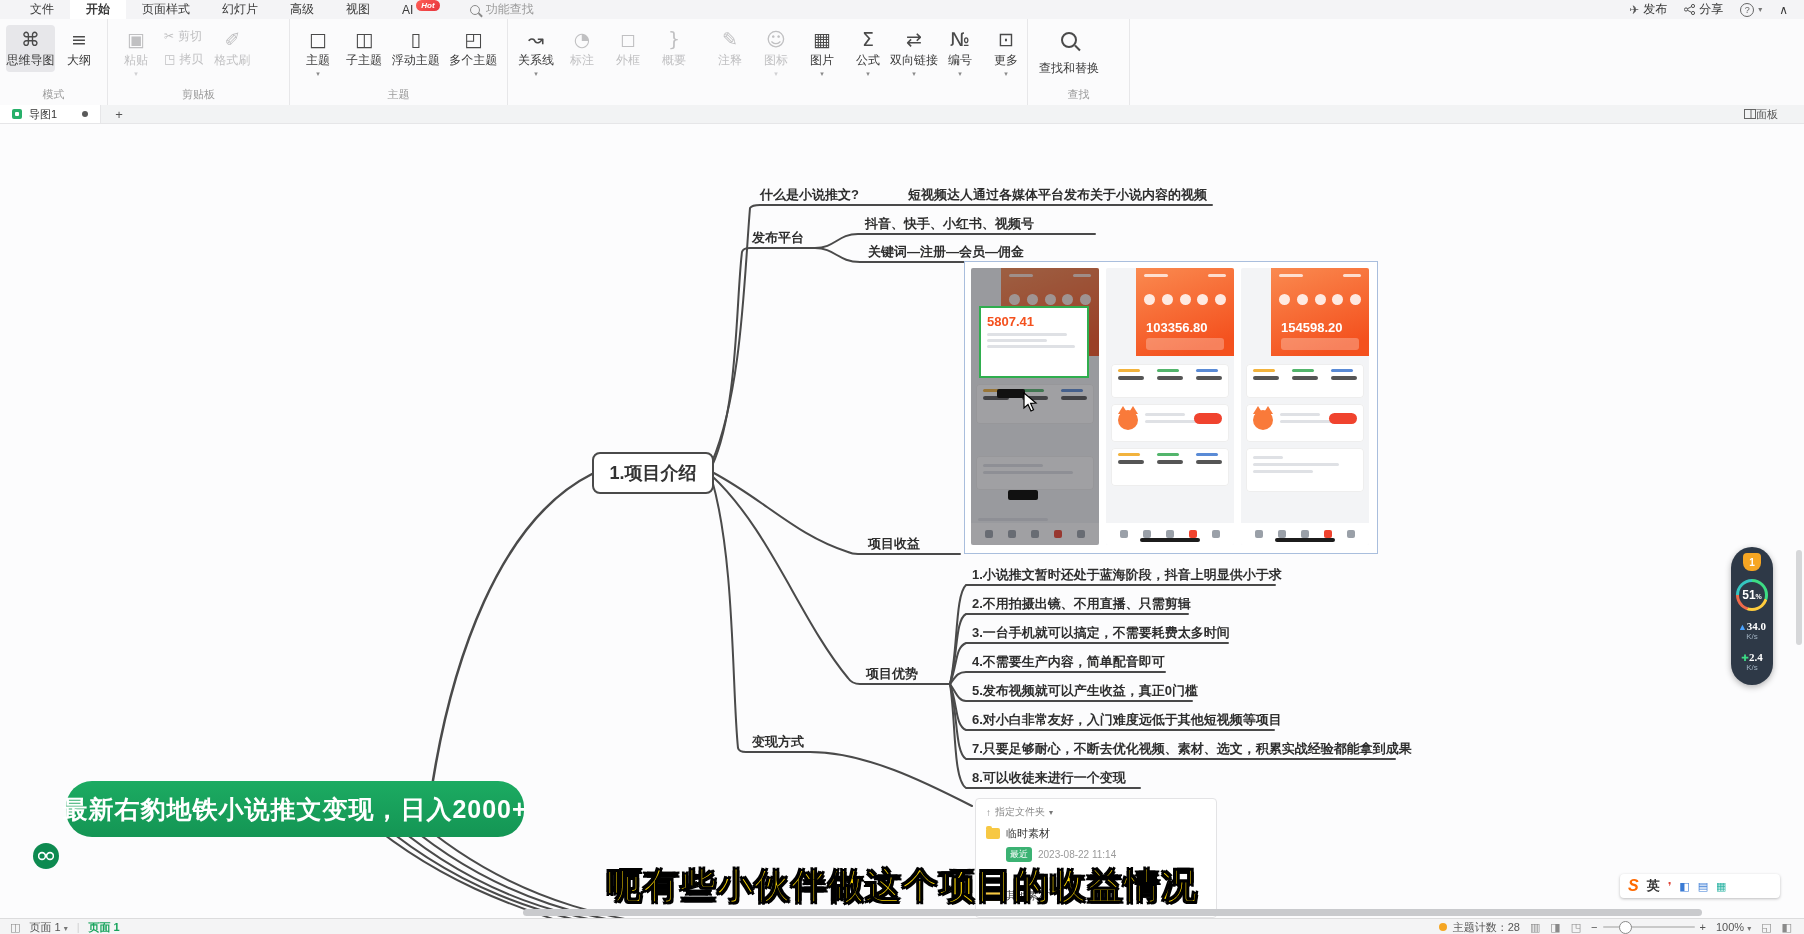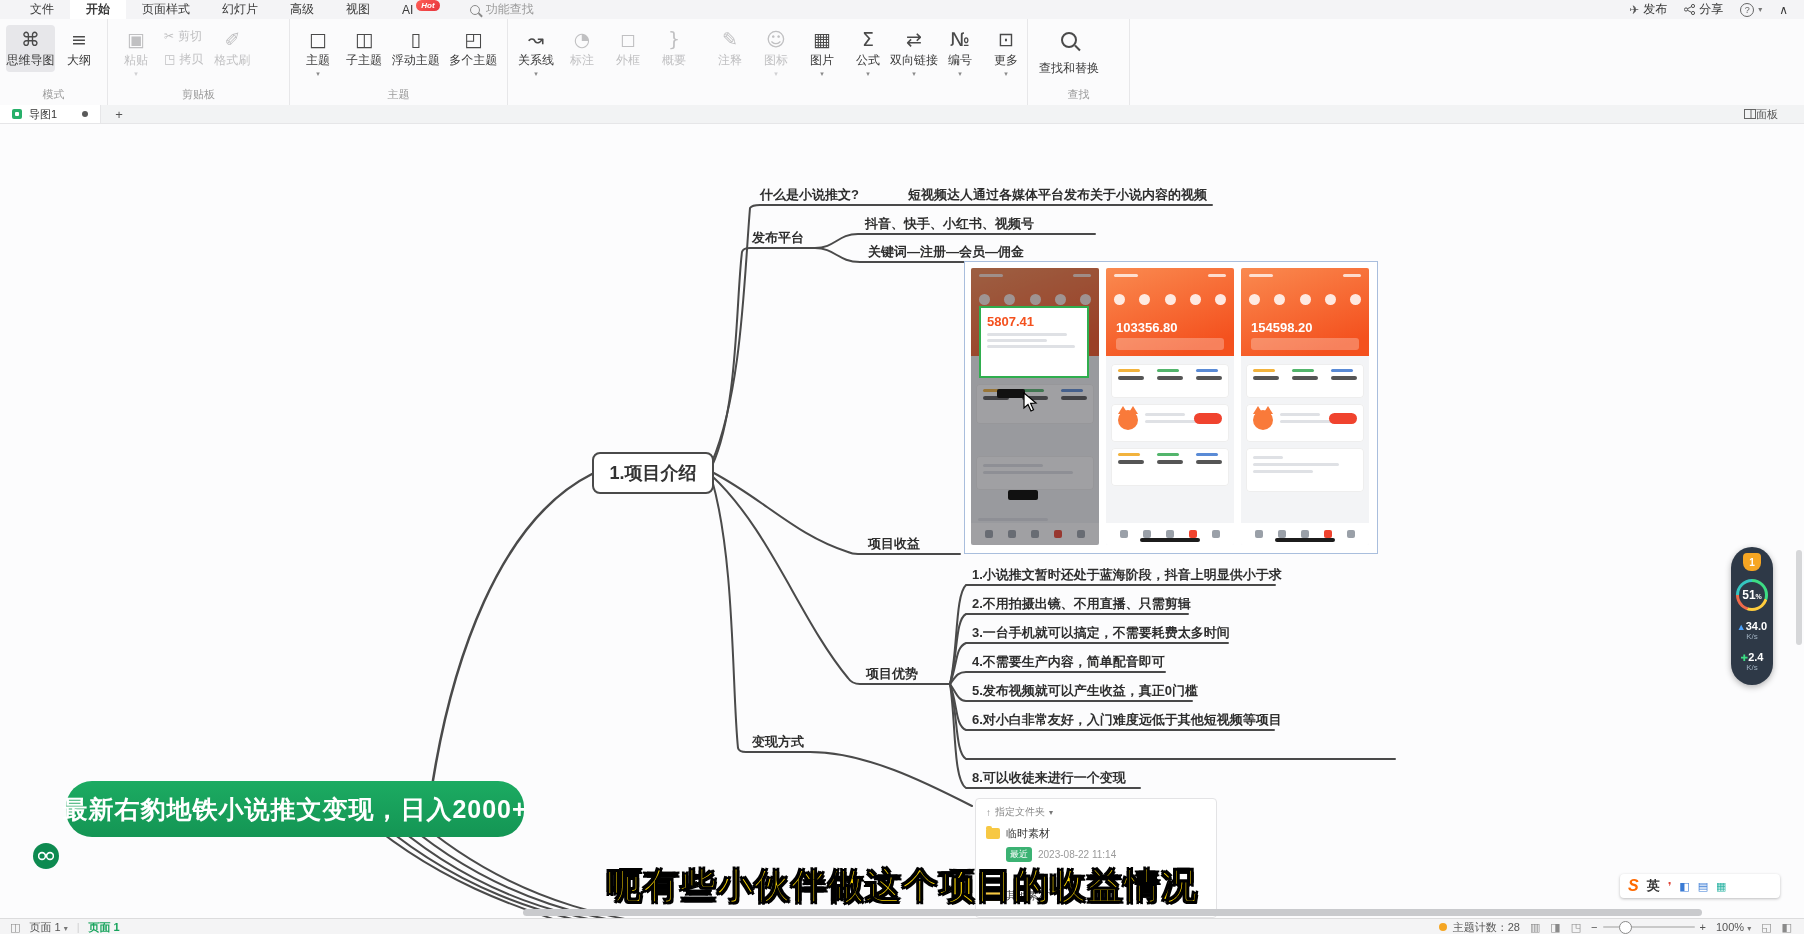--- a/index.html
+++ b/index.html
@@ -55,21 +55,21 @@
   
   #mindmap-svg{position:absolute;left:0;top:0;z-index:1;}
   .mm-text{position:absolute;font-size:13px;font-weight:bold;color:#2e2e2e;white-space:nowrap;z-index:3;line-height:17px;}
   #central-node{position:absolute;left:592px;top:452px;width:122px;height:42px;border:2px solid #4a4a4a;border-radius:8px;
                 background:#fff;display:flex;align-items:center;justify-content:center;font-size:18px;font-weight:bold;color:#333;
                 box-sizing:border-box;z-index:4;}
   
   #phone-panel{position:absolute;left:964px;top:261px;width:414px;height:293px;background:#fff;border:1px solid #a9bedd;
                box-sizing:border-box;z-index:10;display:flex;gap:7px;padding:6px;}
   .phone{width:128px;height:277px;background:#f3f4f6;position:relative;overflow:hidden;border-radius:2px;}
-  .ph-head{height:88px;background:linear-gradient(160deg,#fa8a50 0%,#f4511e 85%);position:relative;}
+  .ph-head{height:88px;background:linear-gradient(160deg,#fa8a50 0%,#f4511e 85%);position:relative;margin-left:30px;}
   .wbar{position:absolute;height:3px;background:rgba(255,255,255,.75);border-radius:2px;}
   .ph-icons{position:absolute;top:26px;left:8px;right:8px;display:flex;justify-content:space-between;}
   .ph-icons i{width:11px;height:11px;border-radius:50%;background:rgba(255,255,255,.85);}
   .ph-big{position:absolute;left:10px;top:52px;color:#fff;font-weight:bold;font-size:13px;}
   .ph-sub{position:absolute;left:10px;top:70px;right:10px;height:12px;background:rgba(255,255,255,.28);border-radius:3px;}
   .card{position:absolute;left:5px;right:5px;background:#fff;border-radius:4px;box-shadow:0 0 0 1px #eee inset;}
   .gbar{height:3px;background:#dfe1e5;border-radius:2px;margin:4px 7px;}
   .cols{display:flex;justify-content:space-between;padding:5px 7px 2px 7px;}
   .col .cb1{width:22px;height:3px;border-radius:2px;margin-bottom:4px;}
   .col .cb2{width:26px;height:4px;border-radius:2px;background:#555;}
@@ -116,21 +116,21 @@
               z-index:60;box-shadow:0 2px 6px rgba(0,0,0,.3);display:flex;flex-direction:column;align-items:center;padding-top:6px;box-sizing:border-box;}
   #shield{width:18px;height:18px;background:#f6a623;border-radius:4px 4px 8px 8px;display:flex;align-items:center;justify-content:center;
           color:#fff;font-size:10px;font-weight:bold;}
   #gauge{width:32px;height:32px;border-radius:50%;margin-top:8px;position:relative;
          background:conic-gradient(#3ddc84 0 30%,#ffcc3d 30% 55%,#f06a4a 55% 75%,#35c6c0 75% 100%);
          display:flex;align-items:center;justify-content:center;}
   #gauge::before{content:"";position:absolute;inset:3px;background:#2e3947;border-radius:50%;}
   #gauge span{position:relative;color:#fff;font-weight:bold;font-size:12px;}
   #gauge em{font-style:normal;font-size:7px;}
   .spd{margin-top:9px;text-align:center;line-height:10px;}
-  .spd .v{color:#fff;font-weight:bold;font-size:11px;}
+  .spd .v{color:#fff;font-weight:bold;font-size:11px;font-family:Liberation Serif, serif;}
   .spd .u{color:#9fb0c0;font-size:8px;}
   .arrow-up{color:#4aa3ff;font-size:9px;}
   .arrow-dn{color:#3ddc84;font-size:9px;}
   
   #hscroll{position:absolute;left:523px;top:909px;width:1179px;height:7px;background:#c9cacd;border-radius:4px;z-index:50;}
   #vscroll{position:absolute;left:1796px;top:550px;width:6px;height:95px;background:#d6d7d9;border-radius:3px;z-index:50;}
   
   #ime-bar{position:absolute;left:1620px;top:874px;width:160px;height:24px;background:#fff;border-radius:4px;z-index:60;
            box-shadow:0 1px 3px rgba(0,0,0,.25);display:flex;align-items:center;gap:8px;padding:0 8px;box-sizing:border-box;}
   #ime-logo{font-size:16px;font-weight:bold;font-style:italic;color:#ff6a00;line-height:16px;}
@@ -649,14 +649,15 @@
     <span class="mm-text" style="left: 868px; top: 243px;">关键词—注册—会员—佣金</span>
     <span class="mm-text" style="left: 868px; top: 535px;">项目收益</span>
     <span class="mm-text" style="left: 866px; top: 665px;">项目优势</span>
     <span class="mm-text" style="left: 752px; top: 733px;">变现方式</span>
     <span class="mm-text" style="left: 972px; top: 566px;">1.小说推文暂时还处于蓝海阶段，抖音上明显供小于求</span>
     <span class="mm-text" style="left: 972px; top: 595px;">2.不用拍摄出镜、不用直播、只需剪辑</span>
     <span class="mm-text" style="left: 972px; top: 624px;">3.一台手机就可以搞定，不需要耗费太多时间</span>
     <span class="mm-text" style="left: 972px; top: 653px;">4.不需要生产内容，简单配音即可</span>
     <span class="mm-text" style="left: 972px; top: 682px;">5.发布视频就可以产生收益，真正0门槛</span>
     <span class="mm-text" style="left: 972px; top: 711px;">6.对小白非常友好，入门难度远低于其他短视频等项目</span>
+    <span class="mm-text" style="left: 972px; top: 740px;">7.只要足够耐心，不断去优化视频、素材、选文，积累实战经验都能拿到成果</span>
     <span class="mm-text" style="left: 972px; top: 769px;">8.可以收徒来进行一个变现</span>
   </div>
 
 </body></html>

